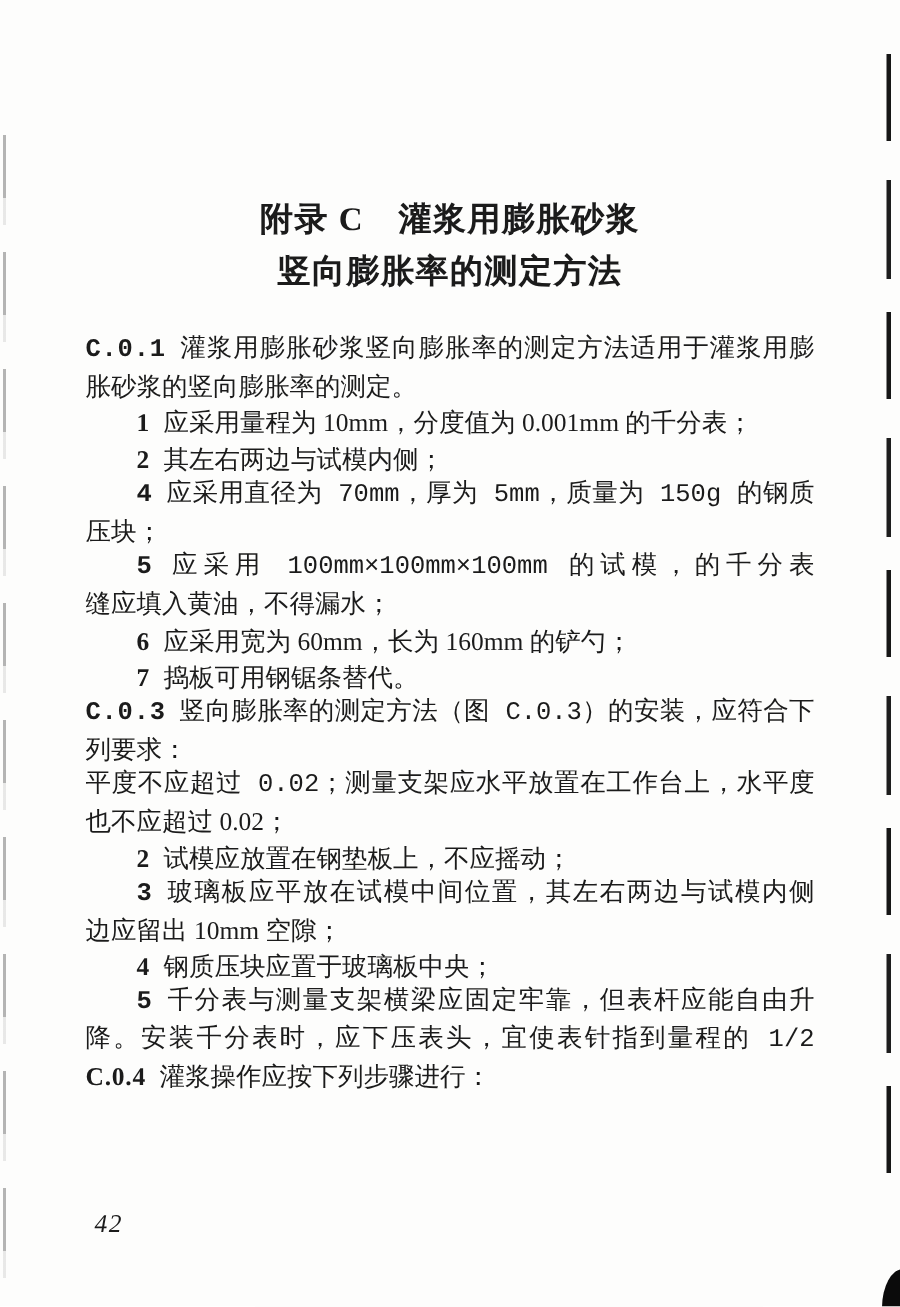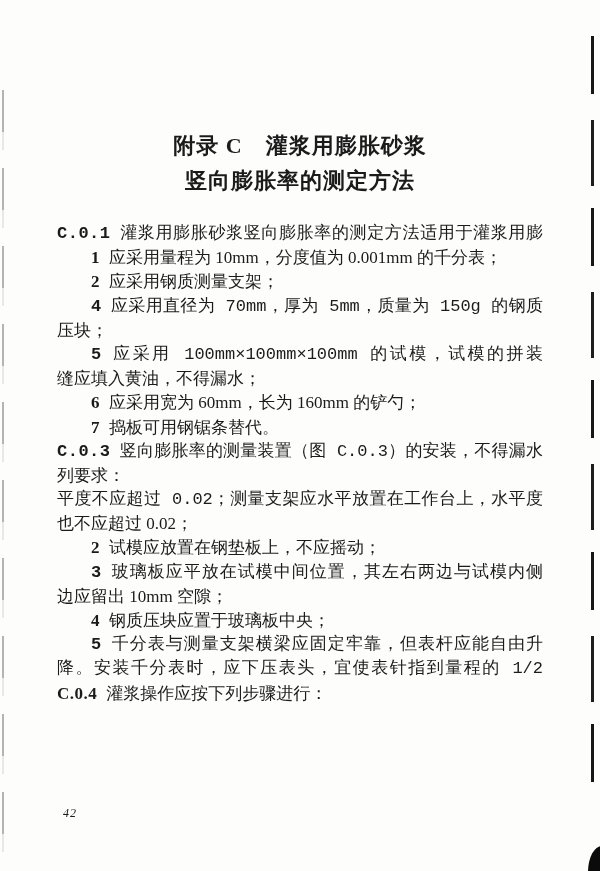--- a/index.html
+++ b/index.html
@@ -90,50 +90,51 @@
   }
   .line .num {
     font-weight: bold;
     margin-right: 9px;
     letter-spacing: 0.5px;
   }
   .page-number {
     position: absolute;
     left: 63px;
     top: 806px;
-    font-size: 12px;
+    font-size: 17px;
     font-style: italic;
     letter-spacing: 1px;
   }
 </style>
 </head>
 <body>
 
 <div class="page">
 
   <div class="artifact-left"></div>
   <div class="artifact-right"></div>
   <div class="artifact-corner"></div>
 
   <h1 class="title">
     <div>附录 C　灌浆用膨胀砂浆</div>
     <div>竖向膨胀率的测定方法</div>
   </h1>
 
   <div class="body-block" id="body-lines">
       <div class="line full"><span class="num">C.0.1</span><span>灌浆用膨胀砂浆竖向膨胀率的测定方法适用于灌浆用膨</span></div>
+      <div class="line"><span>胀砂浆的竖向膨胀率的测定。</span></div>
       <div class="line indent"><span class="num">1</span><span>应采用量程为 10mm，分度值为 0.001mm 的千分表；</span></div>
-      <div class="line indent"><span class="num">2</span><span>应采用钢质测量支架；</span></div>
+      <div class="line indent"><span class="num">2</span><span>其左右两边与试模内侧；</span></div>
       <div class="line full indent"><span class="num">4</span><span>应采用直径为 70mm，厚为 5mm，质量为 150g 的钢质</span></div>
       <div class="line"><span>压块；</span></div>
-      <div class="line full indent"><span class="num">5</span><span>应采用 100mm×100mm×100mm 的试模，试模的拼装</span></div>
+      <div class="line full indent"><span class="num">5</span><span>应采用 100mm×100mm×100mm 的试模，的千分表</span></div>
       <div class="line"><span>缝应填入黄油，不得漏水；</span></div>
       <div class="line indent"><span class="num">6</span><span>应采用宽为 60mm，长为 160mm 的铲勺；</span></div>
       <div class="line indent"><span class="num">7</span><span>捣板可用钢锯条替代。</span></div>
-      <div class="line full"><span class="num">C.0.3</span><span>竖向膨胀率的测量装置（图 C.0.3）的安装，不得漏水</span></div>
+      <div class="line full"><span class="num">C.0.3</span><span>竖向膨胀率的测定方法（图 C.0.3）的安装，应符合下</span></div>
       <div class="line"><span>列要求：</span></div>
       <div class="line full"><span>平度不应超过 0.02；测量支架应水平放置在工作台上，水平度</span></div>
       <div class="line"><span>也不应超过 0.02；</span></div>
       <div class="line indent"><span class="num">2</span><span>试模应放置在钢垫板上，不应摇动；</span></div>
       <div class="line full indent"><span class="num">3</span><span>玻璃板应平放在试模中间位置，其左右两边与试模内侧</span></div>
       <div class="line"><span>边应留出 10mm 空隙；</span></div>
       <div class="line indent"><span class="num">4</span><span>钢质压块应置于玻璃板中央；</span></div>
       <div class="line full indent"><span class="num">5</span><span>千分表与测量支架横梁应固定牢靠，但表杆应能自由升</span></div>
       <div class="line full"><span>降。安装千分表时，应下压表头，宜使表针指到量程的 1/2 处。</span></div>
       <div class="line"><span class="num">C.0.4</span><span>灌浆操作应按下列步骤进行：</span></div>

